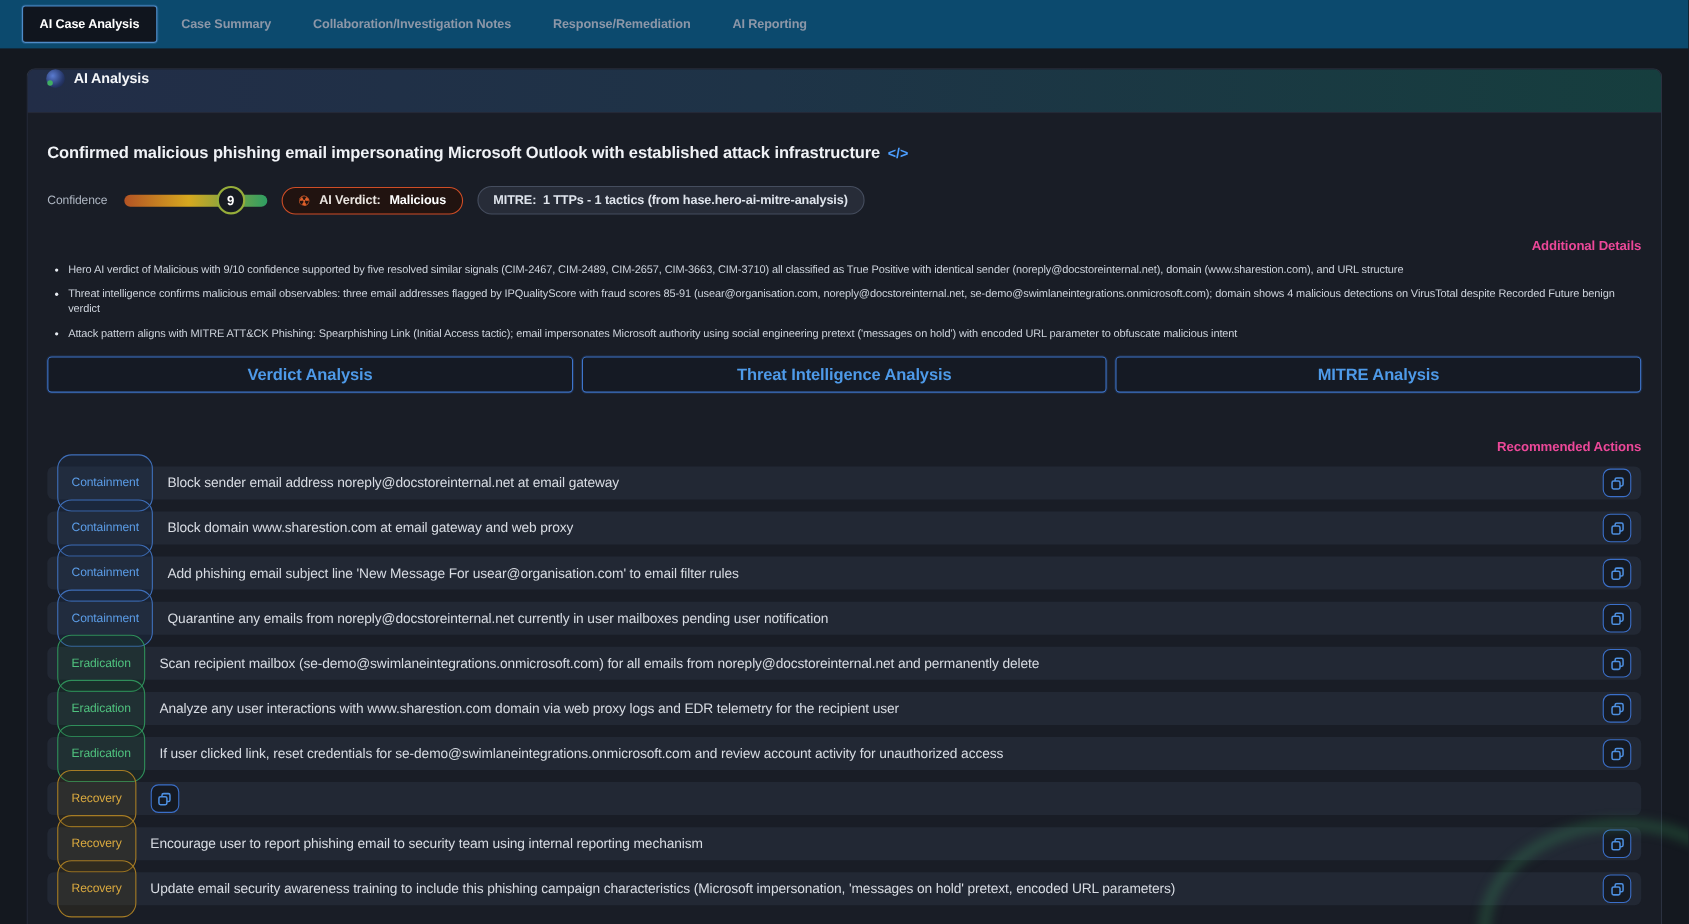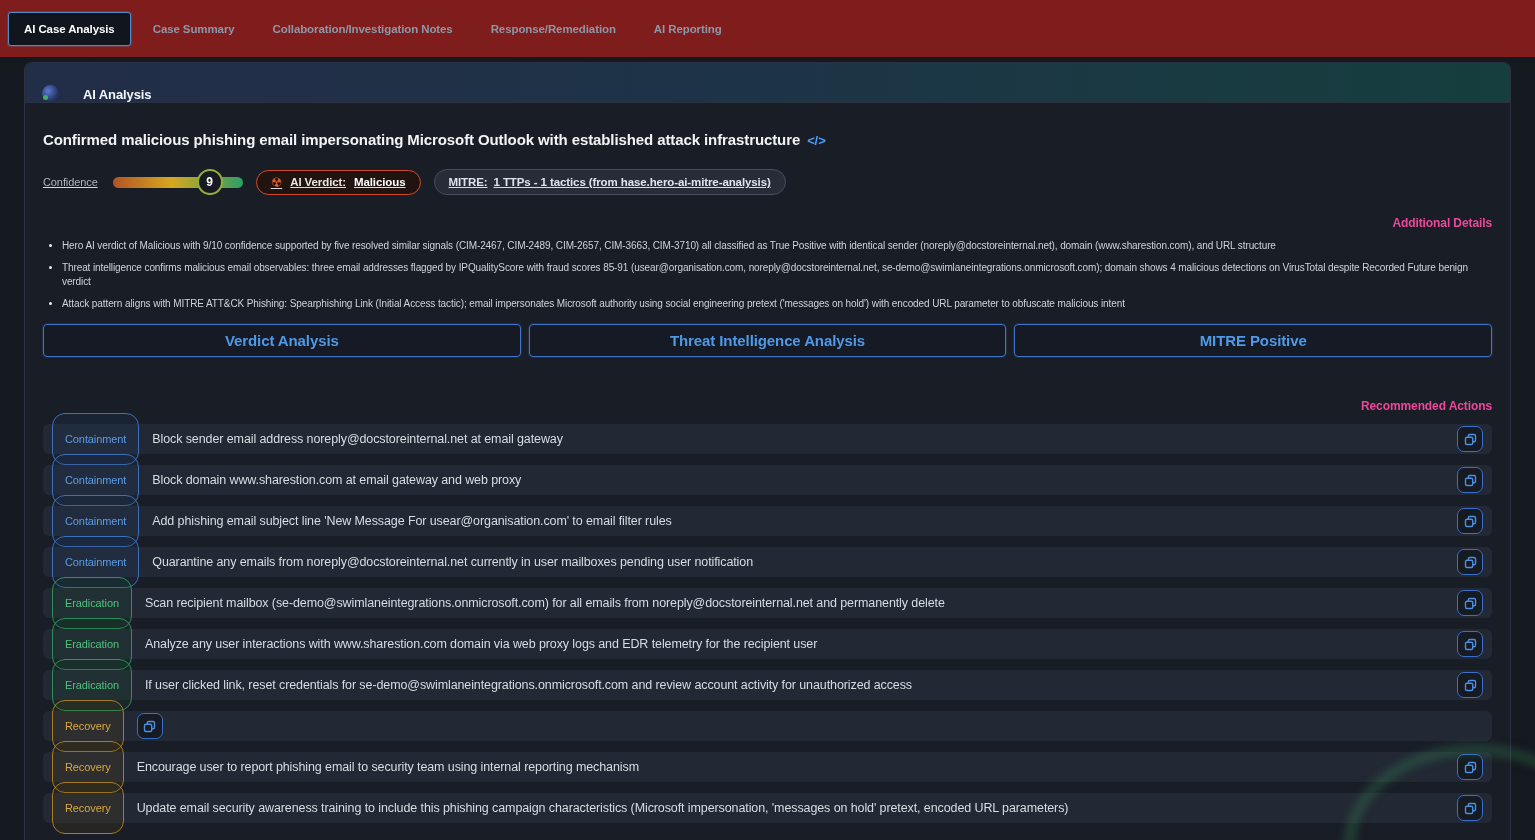--- a/index.html
+++ b/index.html
@@ -6,58 +6,58 @@
   html,body { margin:0; padding:0; }
   body {
     width:1535px; height:840px; overflow:hidden; position:relative;
     background:#14181f;
     font-family:"Liberation Sans", sans-serif;
     color:#d6dae2;
     letter-spacing:-0.1px;
   }
   
   .tabbar {
-    height:57px; background:#7f1d1d; display:flex; align-items:center;
-    padding:0 8px; gap:6px;
+    height:44px; background:#0c4a6e; display:flex; align-items:center;
+    padding:0 20px; gap:6px;
   }
   .tab {
     font-size:11.5px; font-weight:700; color:#8d97a8;
     padding:10px 15px; border:1px solid transparent; border-radius:3px;
     cursor:pointer; white-space:nowrap;
   }
   .tab.active {
     background:#10151e; border-color:#4f8cc9; color:#ffffff;
     box-shadow:0 0 0 1px rgba(79,140,201,0.25);
   }
   
   .card {
     position:absolute; left:24px; top:62px; width:1487px; height:900px;
     background:#191d26; border:1px solid #2b3140; border-bottom:none;
     border-radius:8px 8px 0 0;
   }
   .card-header {
-    height:40px; display:flex; align-items:flex-end; gap:24px; padding:0 17px;
+    height:40px; display:flex; align-items:flex-start; gap:8px; padding:0 17px;
     background:linear-gradient(90deg,#222d47 0%, #1e3347 45%, #163e3e 100%);
     border-radius:7px 7px 0 0; border-bottom:1px solid #2b3140;
   }
   .ai-logo {
     width:17px; height:17px; border-radius:50%; position:relative;
     background:radial-gradient(circle at 35% 35%, #5a7bd0, #27386b 60%, #141c33);
   }
   .ai-logo::after {
     content:""; position:absolute; left:1px; bottom:2px; width:5px; height:5px;
     border-radius:50%; background:#3fae62;
   }
   .card-header-title { font-size:13px; font-weight:700; color:#f4f6f9; }
   .card-body { padding:28px 18px 0 18px; }
   
   .headline { font-size:15px; font-weight:700; color:#f1f3f7; }
   .code-glyph { color:#4d9fff; font-weight:700; font-size:13px; margin-left:7px; }
   
-  .meta-row { display:flex; align-items:center; margin-top:21px; gap:13px;text-decoration:underline; }
+  .meta-row { display:flex; align-items:center; margin-top:21px; gap:13px; }
   .conf-label { font-size:11px; color:#aeb6c2; margin-right:2px; }
   .conf-gauge { position:relative; width:130px; height:26px; display:flex; align-items:center; }
   .conf-bar {
     width:130px; height:11px; border-radius:6px;
     background:linear-gradient(90deg,#b35324 0%, #d6a81f 45%, #2e9e63 100%);
   }
   .conf-marker {
     position:absolute; left:84px; top:0; width:26px; height:26px; border-radius:50%;
     background:#161a22; border:2px solid #96ad3a;
     display:flex; align-items:center; justify-content:center;
@@ -159,21 +159,21 @@
     <div class="section-title details-title">Additional Details</div>
     <ul class="bullets">
       <li>Hero AI verdict of Malicious with 9/10 confidence supported by five resolved similar signals (CIM-2467, CIM-2489, CIM-2657, CIM-3663, CIM-3710) all classified as True Positive with identical sender (noreply@docstoreinternal.net), domain (www.sharestion.com), and URL structure</li>
       <li>Threat intelligence confirms malicious email observables: three email addresses flagged by IPQualityScore with fraud scores 85-91 (usear@organisation.com, noreply@docstoreinternal.net, se-demo@swimlaneintegrations.onmicrosoft.com); domain shows 4 malicious detections on VirusTotal despite Recorded Future benign verdict</li>
       <li>Attack pattern aligns with MITRE ATT&amp;CK Phishing: Spearphishing Link (Initial Access tactic); email impersonates Microsoft authority using social engineering pretext ('messages on hold') with encoded URL parameter to obfuscate malicious intent</li>
     </ul>
 
     <div class="btn-row">
       <div class="analysis-btn">Verdict Analysis</div>
       <div class="analysis-btn">Threat Intelligence Analysis</div>
-      <div class="analysis-btn">MITRE Positive</div>
+      <div class="analysis-btn">MITRE Analysis</div>
     </div>
 
     <div class="section-title actions-title">Recommended Actions</div>
 
     <div class="action-row">
       <span class="cat-badge cat-containment">Containment</span>
       <span class="action-text">Block sender email address noreply@docstoreinternal.net at email gateway</span>
       <span class="copy-btn">
           <svg width="13" height="13" viewBox="0 0 14 14">
             <rect x="4.6" y="1.6" width="7.8" height="7.8" rx="1.6" fill="none" stroke="#4d8fe0" stroke-width="1.5"></rect>

